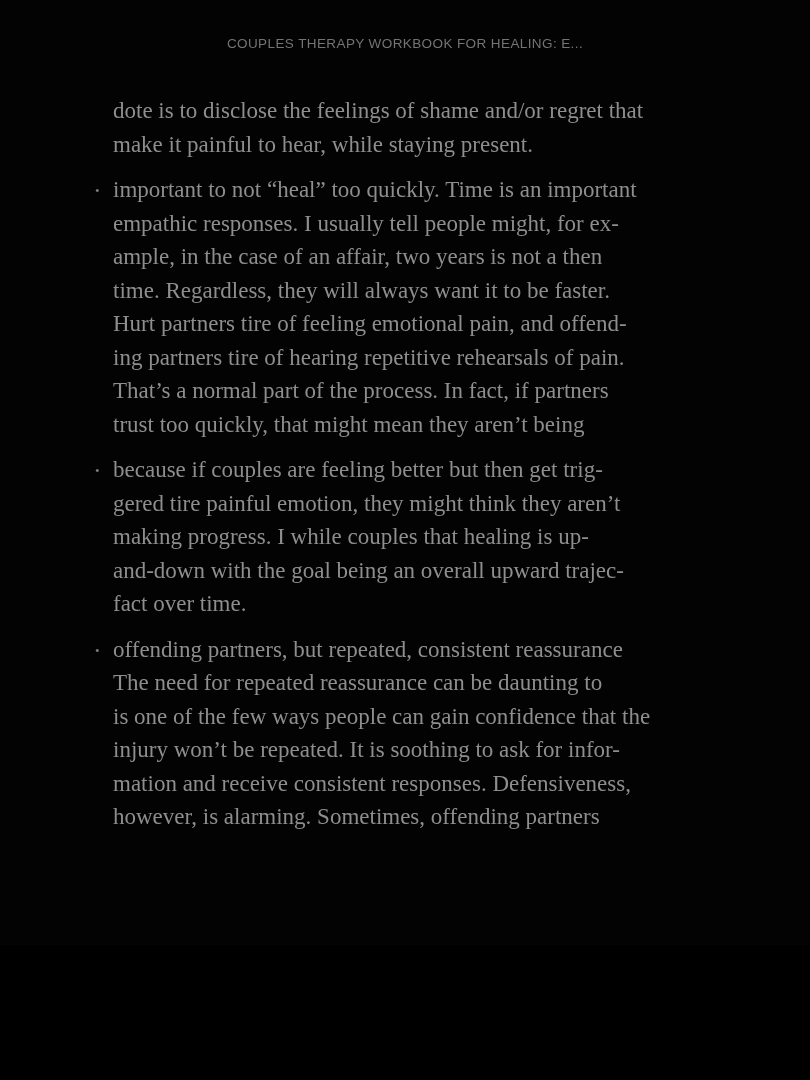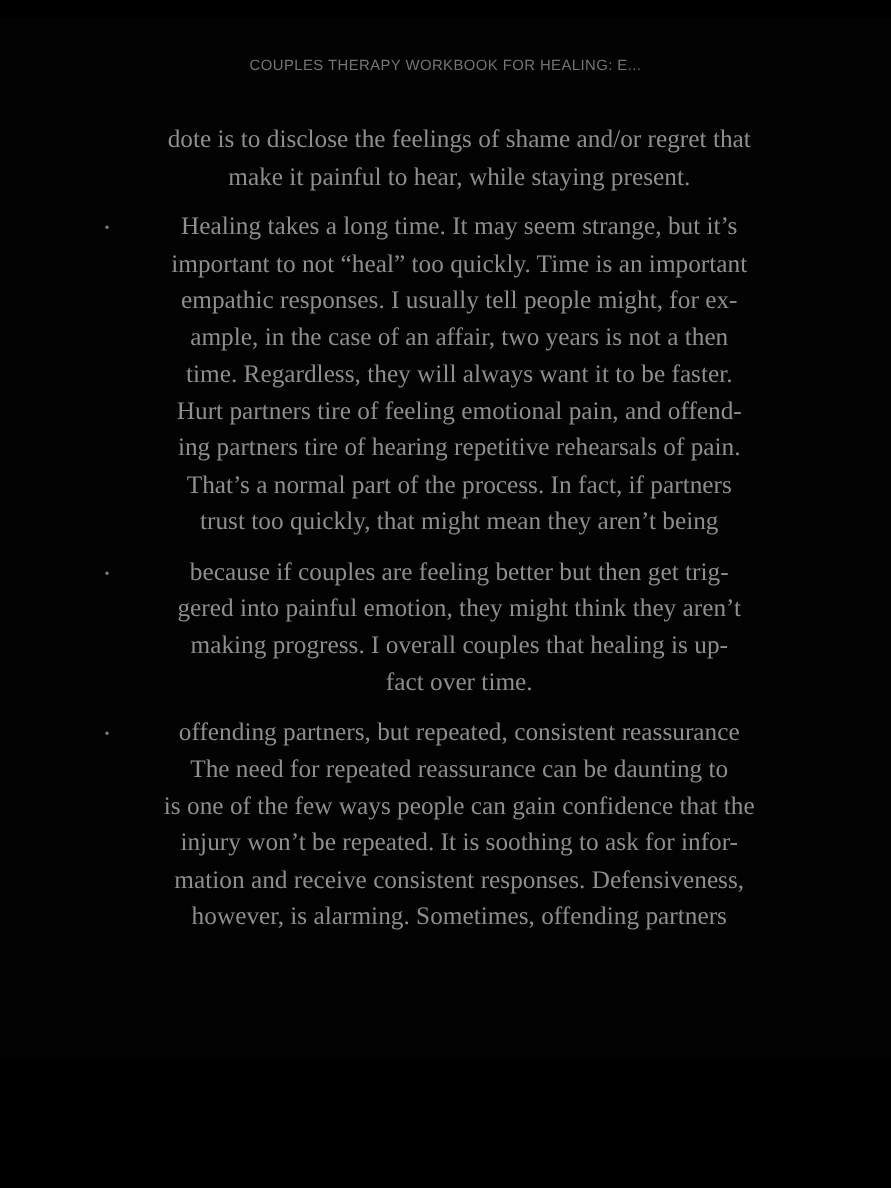--- a/index.html
+++ b/index.html
@@ -9,21 +9,21 @@
     --bullet: #7d7d7d;
   }
   * { margin: 0; padding: 0; box-sizing: border-box; }
   html, body { background: #000; }
   .screen {
     position: relative;
     width: 810px;
     height: 945px;
     background: var(--bg);
     overflow: hidden;
-    margin: 16px auto;
+    margin: 0 auto;
   }
   .chapter-header {
     position: absolute;
     top: 36px;
     left: 0;
     width: 100%;
     text-align: center;
     font-family: "Liberation Sans", sans-serif;
     font-size: 13.5px;
     letter-spacing: 0.4px;
@@ -31,21 +31,20 @@
   }
   .page-body {
     position: absolute;
     top: 94px;
     left: 113px;
     right: 88px;
     font-family: "Liberation Serif", serif;
     font-size: 23px;
     line-height: 33.5px;
     color: var(--text);
-    text-align: center;
   }
   .para { margin-bottom: 12px; }
   .bullet-item { position: relative; margin-bottom: 12px; }
   .bullet-marker {
     position: absolute;
     left: -18px;
     top: 1px;
     font-size: 13px;
     line-height: 33.5px;
     color: var(--bullet);
@@ -64,38 +63,38 @@
   <main class="page-body">
 
     <p class="para">
       <span class="line">dote is to disclose the feelings of shame and/or regret that</span>
       <span class="line">make it painful to hear, while staying present.</span>
     </p>
 
     <div class="bullet-item">
       <span class="bullet-marker">•</span>
       <div class="bullet-text">
-        <span class="line">Healing takes a long time. It may seem strange, but it’s</span>
         <span class="line">important to not “heal” too quickly. Time is an important</span>
         <span class="line">empathic responses. I usually tell people might, for ex-</span>
         <span class="line">ample, in the case of an affair, two years is not a then</span>
         <span class="line">time. Regardless, they will always want it to be faster.</span>
         <span class="line">Hurt partners tire of feeling emotional pain, and offend-</span>
         <span class="line">ing partners tire of hearing repetitive rehearsals of pain.</span>
         <span class="line">That’s a normal part of the process. In fact, if partners</span>
         <span class="line">trust too quickly, that might mean they aren’t being</span>
       </div>
     </div>
 
     <div class="bullet-item">
       <span class="bullet-marker">•</span>
       <div class="bullet-text">
         <span class="line">because if couples are feeling better but then get trig-</span>
-        <span class="line">gered into painful emotion, they might think they aren’t</span>
-        <span class="line">making progress. I overall couples that healing is up-</span>
+        <span class="line">gered tire painful emotion, they might think they aren’t</span>
+        <span class="line">making progress. I while couples that healing is up-</span>
+        <span class="line">and-down with the goal being an overall upward trajec-</span>
         <span class="line">fact over time.</span>
       </div>
     </div>
 
     <div class="bullet-item">
       <span class="bullet-marker">•</span>
       <div class="bullet-text">
         <span class="line">offending partners, but repeated, consistent reassurance</span>
         <span class="line">The need for repeated reassurance can be daunting to</span>
         <span class="line">is one of the few ways people can gain confidence that the</span>

